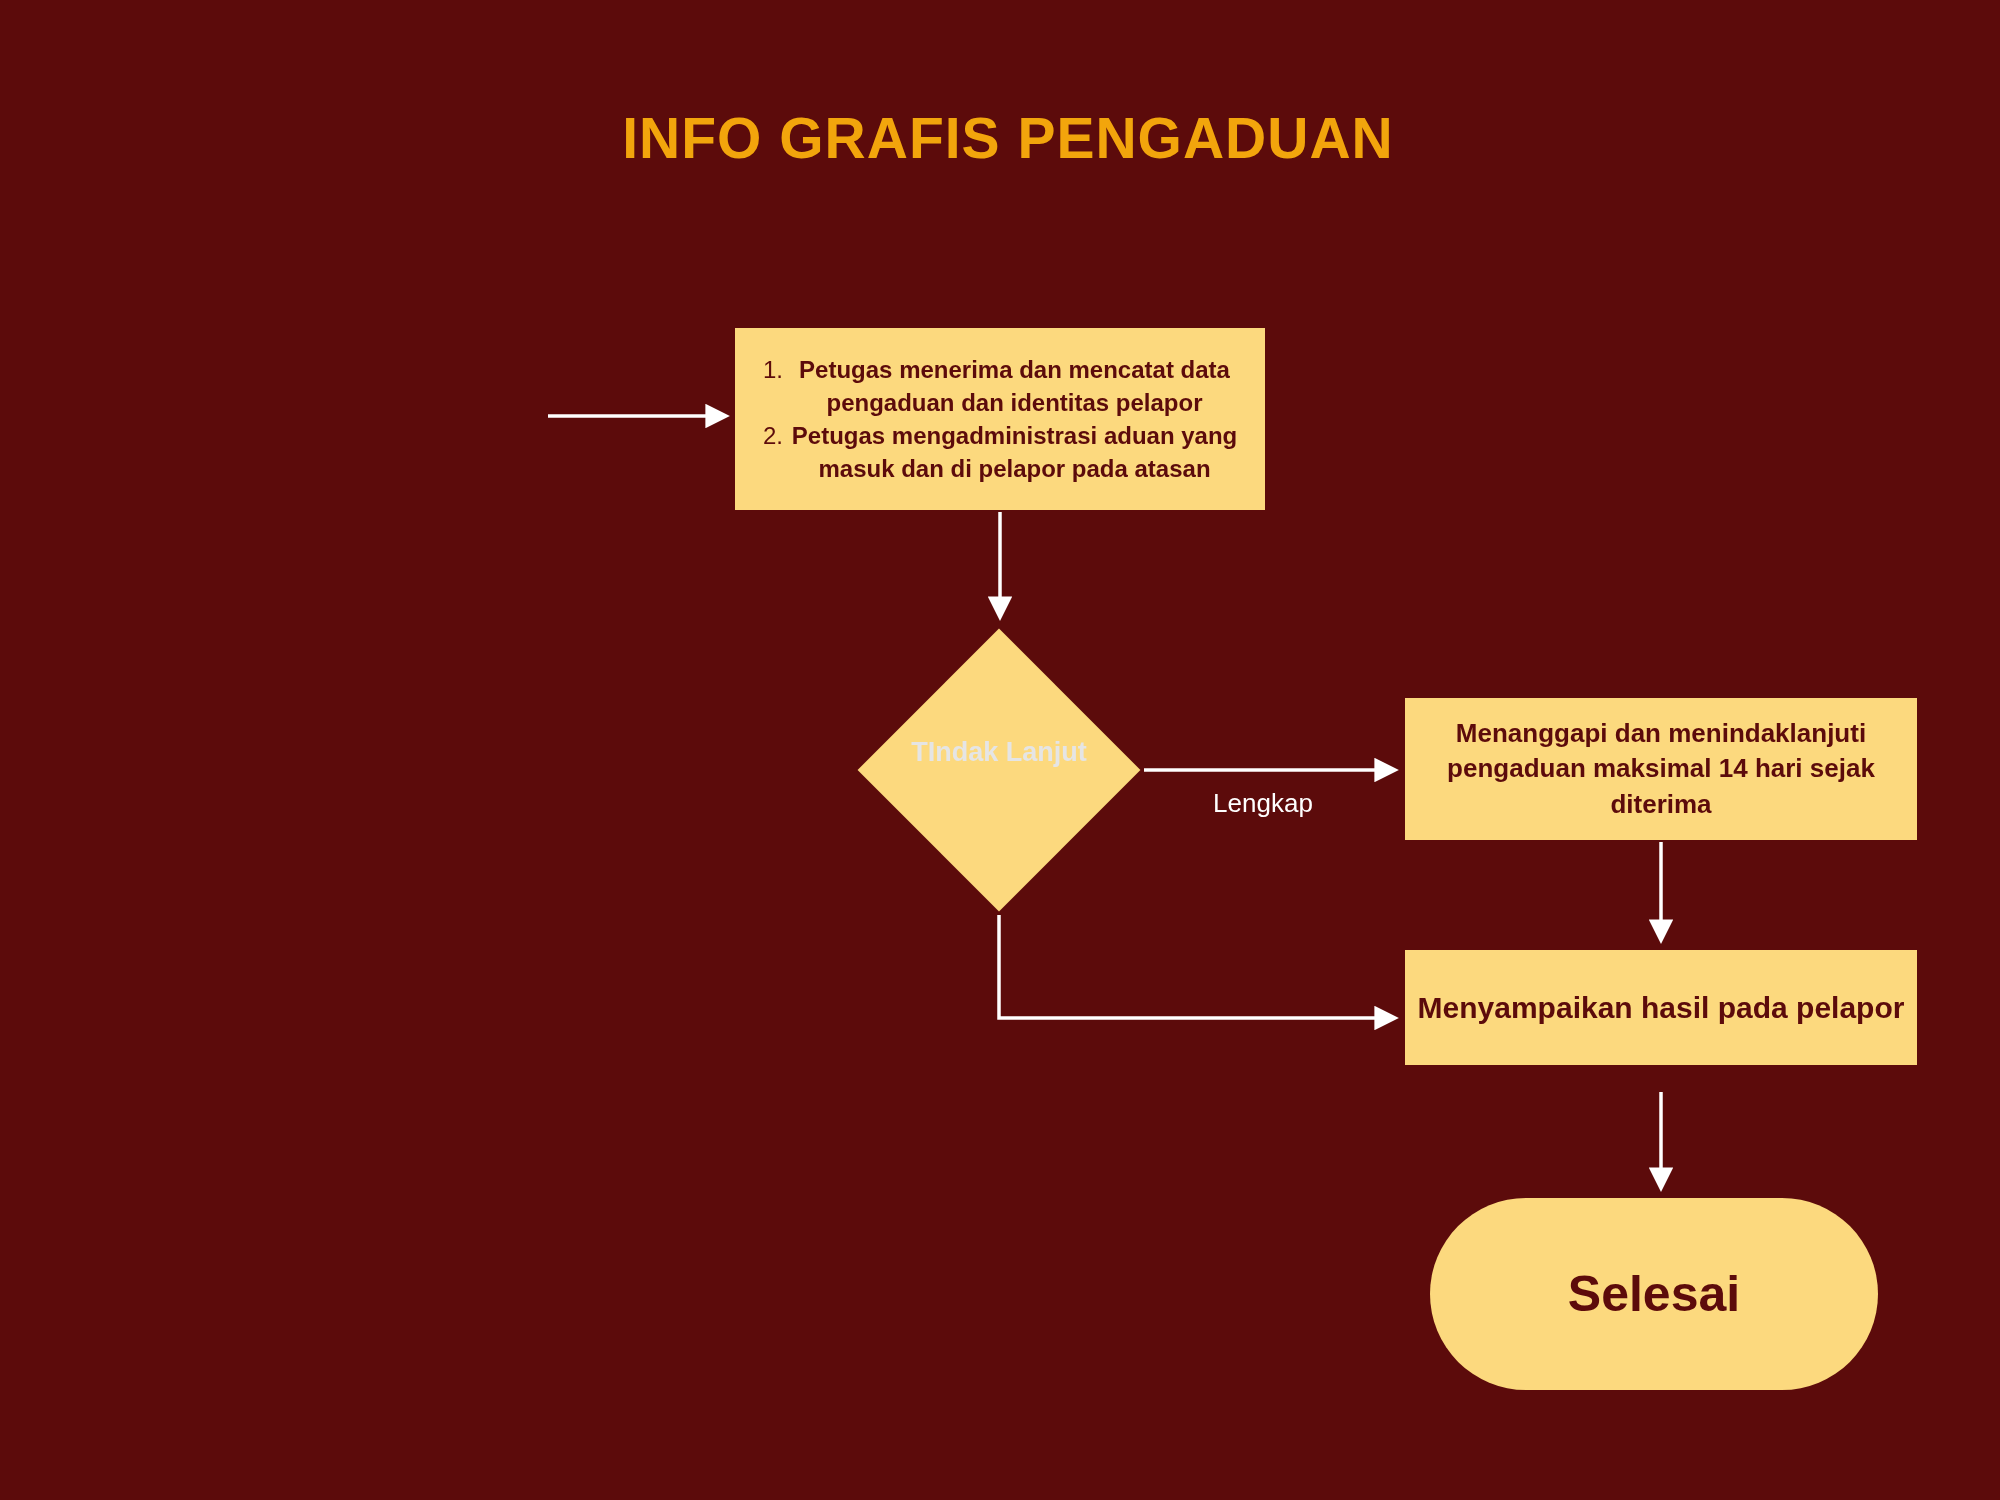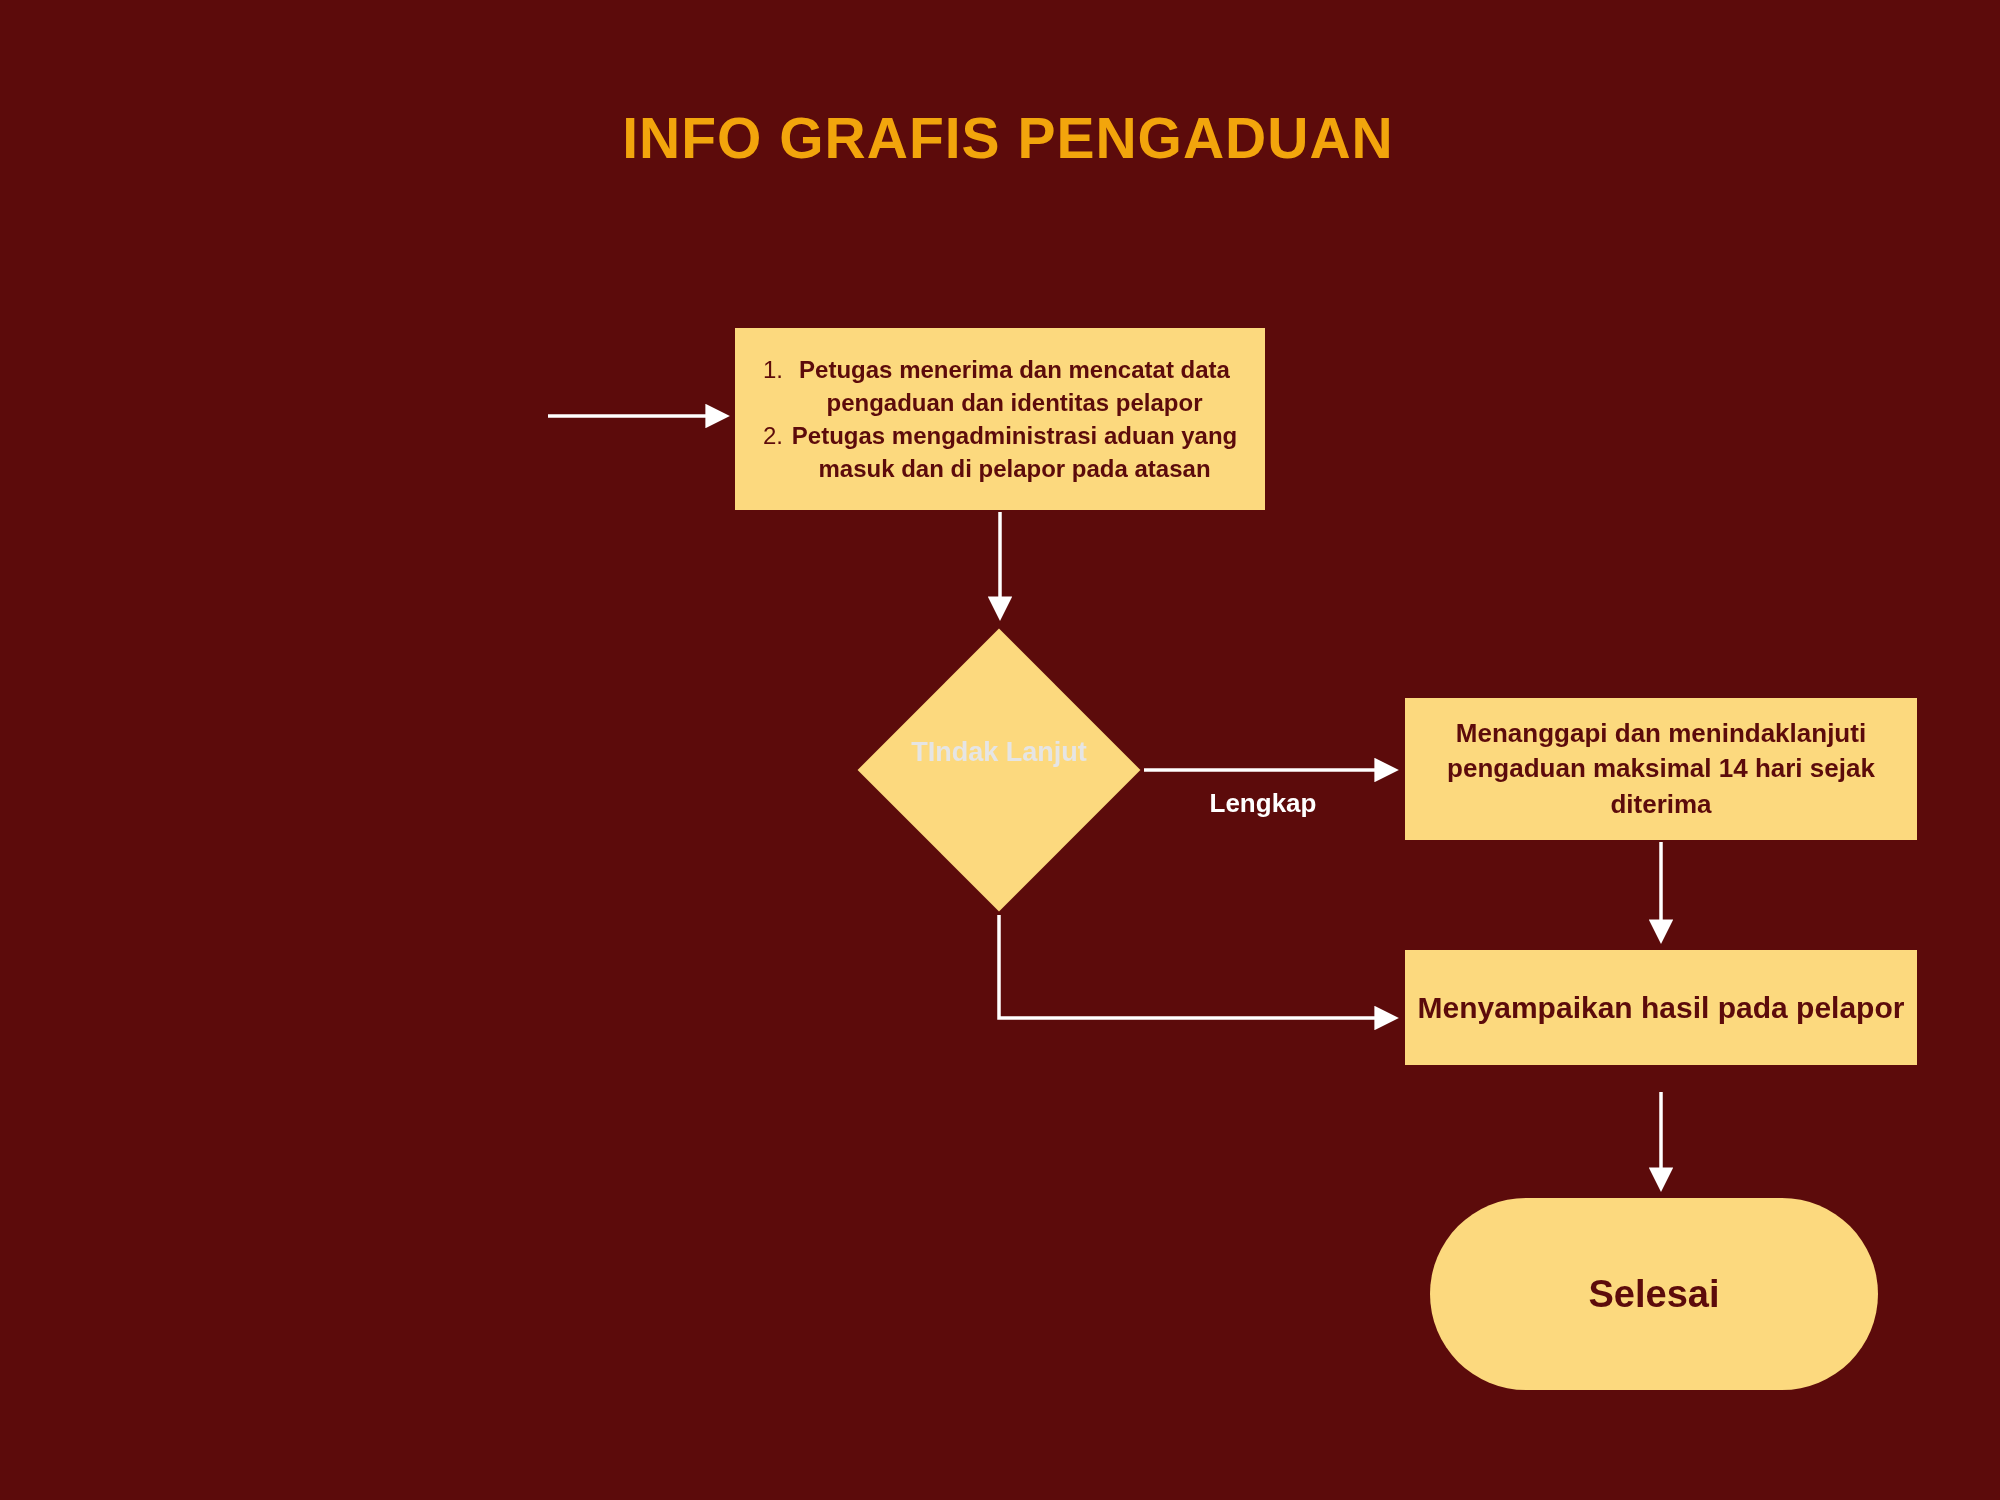--- a/index.html
+++ b/index.html
@@ -100,26 +100,26 @@
     align-items: center;
     justify-content: center;
     text-align: center;
     padding: 0 10px;
     font-size: 30px;
     font-weight: 700;
   }
   .node-end {
     left: 1422px; top: 1198px;
     width: 448px; height: 192px;
-    font-size: 38px; font-weight: 700;
+    font-size: 50px; font-weight: 700;
   }
   .edge-label {
     position: absolute;
     color: #FFFFFF;
-    font-weight: 700;
+    font-weight: 400;
     text-align: center;
   }
   .label-lengkap {
     left: 1160px; top: 788px;
     width: 190px;
     font-size: 26px;
   }
   .label-tidak-lengkap {
     left: 1012px; top: 1032px;
     width: 340px;

